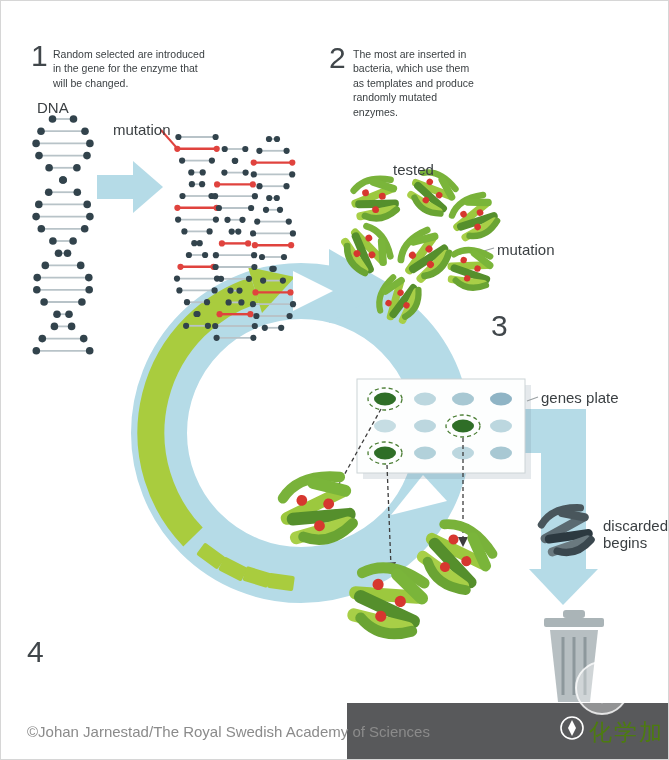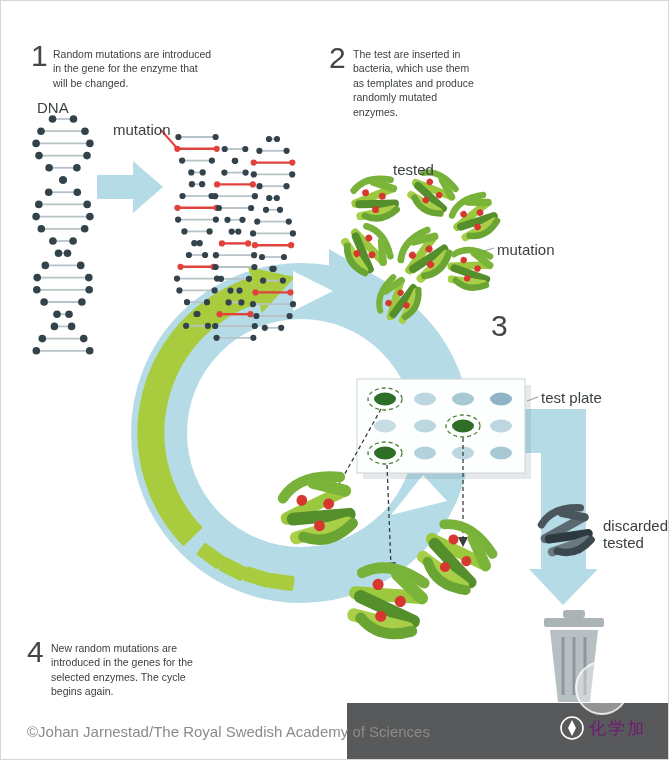--- a/index.html
+++ b/index.html
@@ -6,21 +6,21 @@
   .page{
     position:relative;width:669px;height:760px;margin:0 auto;
     background:#fff;border:1px solid #d6d6d6;box-sizing:border-box;
     font-family:"Liberation Sans",sans-serif;overflow:hidden;
   }
   svg.art{position:absolute;left:0;top:0;z-index:1;}
   .num{position:absolute;z-index:2;font-size:30px;color:#41474b;}
   .step{position:absolute;z-index:2;font-size:10.5px;line-height:1.38;color:#3a3f42;}
   .lbl{position:absolute;z-index:2;font-size:15px;color:#3a3f42;}
   .credit{position:absolute;z-index:2;font-size:15px;color:#8b8b8b;}
-  .wm-text{position:absolute;z-index:3;font-size:17px;color:#701a75;letter-spacing:2px;}
+  .wm-text{position:absolute;z-index:3;font-size:23px;color:#4d7c0f;letter-spacing:2px;}
 </style>
 </head>
 <body>
 
 <div class="page">
 
   <svg class="art" width="669" height="760" viewBox="0 0 669 760">
     <defs>
 
       <g id="enz-g">
@@ -366,33 +366,32 @@
 
     <g>
       <circle cx="601" cy="687" r="26" fill="rgba(255,255,255,0.35)" stroke="rgba(255,255,255,0.8)" stroke-width="2"></circle>
       <polygon points="601,671 607,687 601,703 595,687" fill="rgba(255,255,255,0.75)"></polygon>
       <circle cx="571" cy="727" r="11" fill="none" stroke="#ffffff" stroke-width="1.6"></circle>
       <polygon points="571,719 575,727 571,735 567,727" fill="#ffffff"></polygon>
     </g>
   </svg>
 
   <div class="num" style="left:30px;top:38px">1</div>
-  <div class="step" style="left:52px;top:46px;width:162px">Random mutations are introduced in the gene for the enzyme that will be changed.</div>
+  <div class="step" style="left:52px;top:46px;width:162px">Random selected are introduced in the gene for the enzyme that will be changed.</div>
 
   <div class="num" style="left:328px;top:40px">2</div>
-  <div class="step" style="left:352px;top:46px;width:128px">The test are inserted in bacteria, which use them as templates and produce randomly mutated enzymes.</div>
+  <div class="step" style="left:352px;top:46px;width:128px">The most are inserted in bacteria, which use them as templates and produce randomly mutated enzymes.</div>
 
   <div class="num" style="left:490px;top:308px">3</div>
 
   <div class="num" style="left:26px;top:634px">4</div>
-  <div class="step" style="left:50px;top:640px;width:160px">New random mutations are introduced in the genes for the selected enzymes. The cycle begins again.</div>
 
   <div class="lbl" style="left:36px;top:98px">DNA</div>
   <div class="lbl" style="left:112px;top:120px">mutation</div>
   <div class="lbl" style="left:392px;top:160px">tested</div>
   <div class="lbl" style="left:496px;top:240px">mutation</div>
-  <div class="lbl" style="left:540px;top:388px">test plate</div>
-  <div class="lbl" style="left:602px;top:516px;width:58px">discarded tested</div>
+  <div class="lbl" style="left:540px;top:388px">genes plate</div>
+  <div class="lbl" style="left:602px;top:516px;width:58px">discarded begins</div>
 
   <div class="credit" style="left:26px;top:722px">©Johan Jarnestad/The Royal Swedish Academy of Sciences</div>
   <div class="wm-text" style="left:588px;top:716px">化学加</div>
 
 </div>
 
 </body></html>

